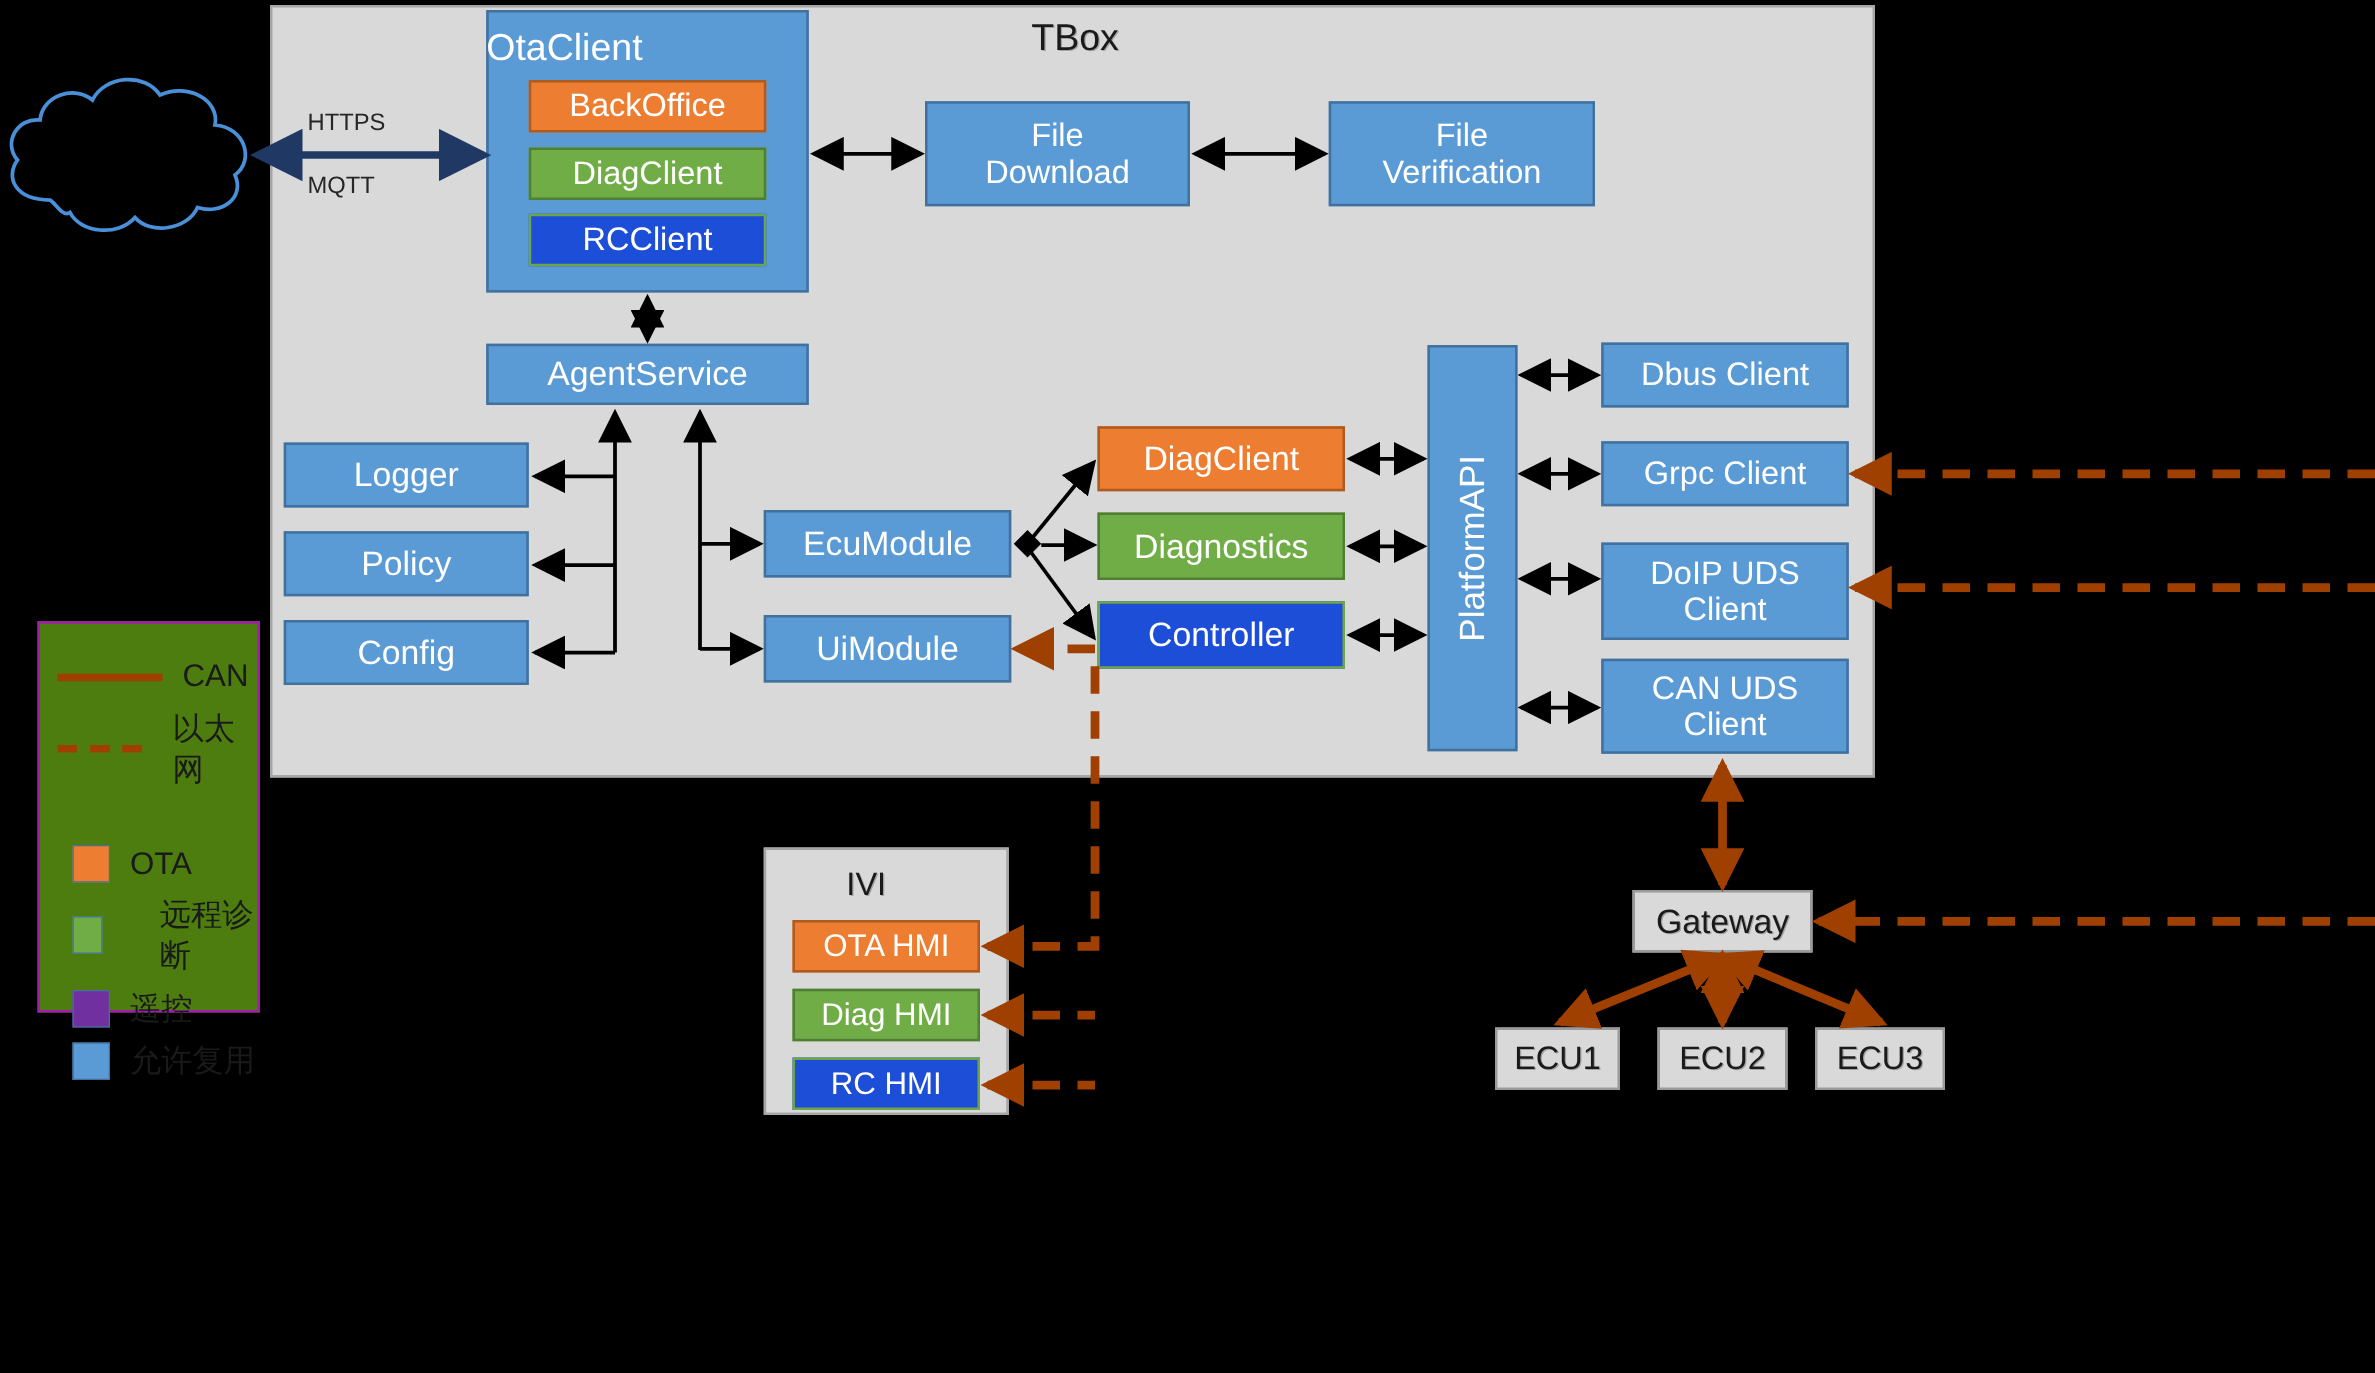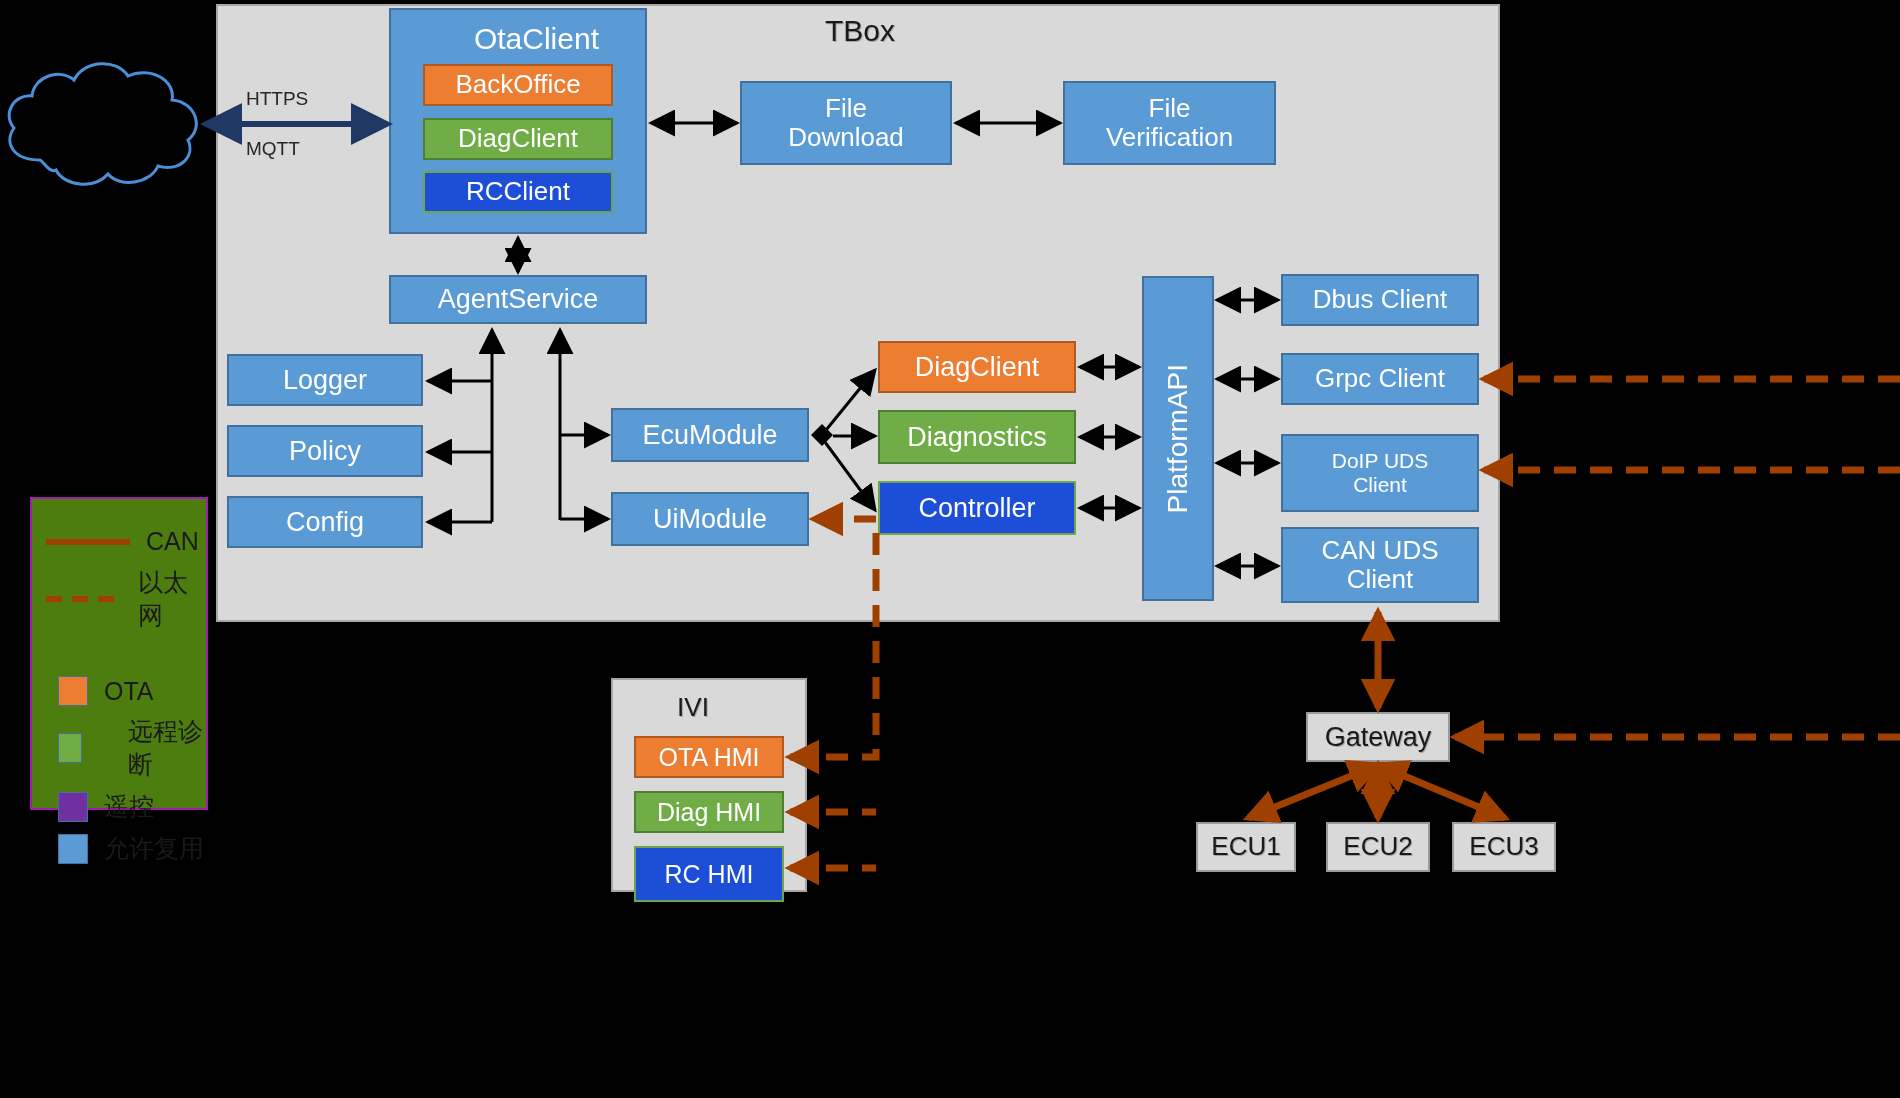--- a/index.html
+++ b/index.html
@@ -76,21 +76,21 @@
     <path d="M40,112 C12,112 4,94 14,80 C2,66 14,46 32,48 C34,28 60,20 74,32
              C84,12 116,10 128,28 C150,18 176,32 172,52 C196,54 204,80 188,92
              C196,110 178,124 158,118 C150,136 120,140 108,126
              C94,142 64,138 56,122 C50,126 44,114 40,112 Z" fill="none" stroke="#4A90D9" stroke-width="3"></path>
   </svg>
 
   <div class="net-label" style="left:246px;top:88px;">HTTPS</div>
   <div class="net-label" style="left:246px;top:138px;">MQTT</div>
 
   <div class="node blue" style="left:389px;top:8px;width:258px;height:226px;"></div>
-  <div class="plain-label" style="left:389px;top:22px;width:210px;font-size:30px;color:#ffffff;text-align:right;text-shadow:none;">OtaClient</div>
+  <div class="plain-label" style="left:389px;top:22px;width:210px;font-size:30px;color:#ffffff;text-align:left;text-shadow:none;">OtaClient</div>
 
   <div class="node orange" style="left:423px;top:64px;width:190px;height:42px;font-size:26px;">BackOffice</div>
   <div class="node green" style="left:423px;top:118px;width:190px;height:42px;font-size:26px;">DiagClient</div>
   <div class="node purple" style="left:423px;top:171px;width:190px;height:42px;font-size:26px;">RCClient</div>
 
   <div class="node blue" style="left:740px;top:81px;width:212px;height:84px;font-size:26px;">File
 Download</div>
   <div class="node blue" style="left:1063px;top:81px;width:213px;height:84px;font-size:26px;">File
 Verification</div>
 
@@ -106,31 +106,31 @@
   <div class="node orange" style="left:878px;top:341px;width:198px;height:52px;font-size:27px;">DiagClient</div>
   <div class="node green" style="left:878px;top:410px;width:198px;height:54px;font-size:27px;">Diagnostics</div>
   <div class="node purple" style="left:878px;top:481px;width:198px;height:54px;font-size:27px;">Controller</div>
 
   <div class="node blue" style="left:1142px;top:276px;width:72px;height:325px;">
     <span style="transform:rotate(-90deg);white-space:nowrap;font-size:28px;">PlatformAPI</span>
   </div>
 
   <div class="node blue" style="left:1281px;top:274px;width:198px;height:52px;font-size:26px;">Dbus Client</div>
   <div class="node blue" style="left:1281px;top:353px;width:198px;height:52px;font-size:26px;">Grpc Client</div>
-  <div class="node blue" style="left:1281px;top:434px;width:198px;height:78px;font-size:21px;">DoIP UDS
+  <div class="node blue" style="left:1281px;top:434px;width:198px;height:78px;font-size:26px;">DoIP UDS
 Client</div>
   <div class="node blue" style="left:1281px;top:527px;width:198px;height:76px;font-size:26px;">CAN UDS
 Client</div>
 
   <div class="panel" style="position:absolute;left:611px;top:678px;width:196px;height:214px;"></div>
   <div class="plain-label" style="left:611px;top:692px;width:164px;font-size:26px;text-align:center;">IVI</div>
 
   <div class="node orange" style="left:634px;top:736px;width:150px;height:42px;font-size:25px;">OTA HMI</div>
   <div class="node green" style="left:634px;top:791px;width:150px;height:42px;font-size:25px;">Diag HMI</div>
-  <div class="node purple" style="left:634px;top:846px;width:150px;height:56px;font-size:25px;">RC HMI</div>
+  <div class="node purple" style="left:634px;top:846px;width:150px;height:42px;font-size:25px;">RC HMI</div>
 
   <div class="node grey" style="left:1306px;top:712px;width:144px;height:50px;font-size:27px;">Gateway</div>
 
   <div class="node grey" style="left:1196px;top:822px;width:100px;height:50px;font-size:26px;">ECU1</div>
   <div class="node grey" style="left:1326px;top:822px;width:104px;height:50px;font-size:26px;">ECU2</div>
   <div class="node grey" style="left:1452px;top:822px;width:104px;height:50px;font-size:26px;">ECU3</div>
 
   <div id="legend" style="left:30px;top:497px;width:178px;height:313px;">
     <div class="lg-row" style="margin:28px 0 0 14px;">
       <div class="lg-line-solid"></div>

